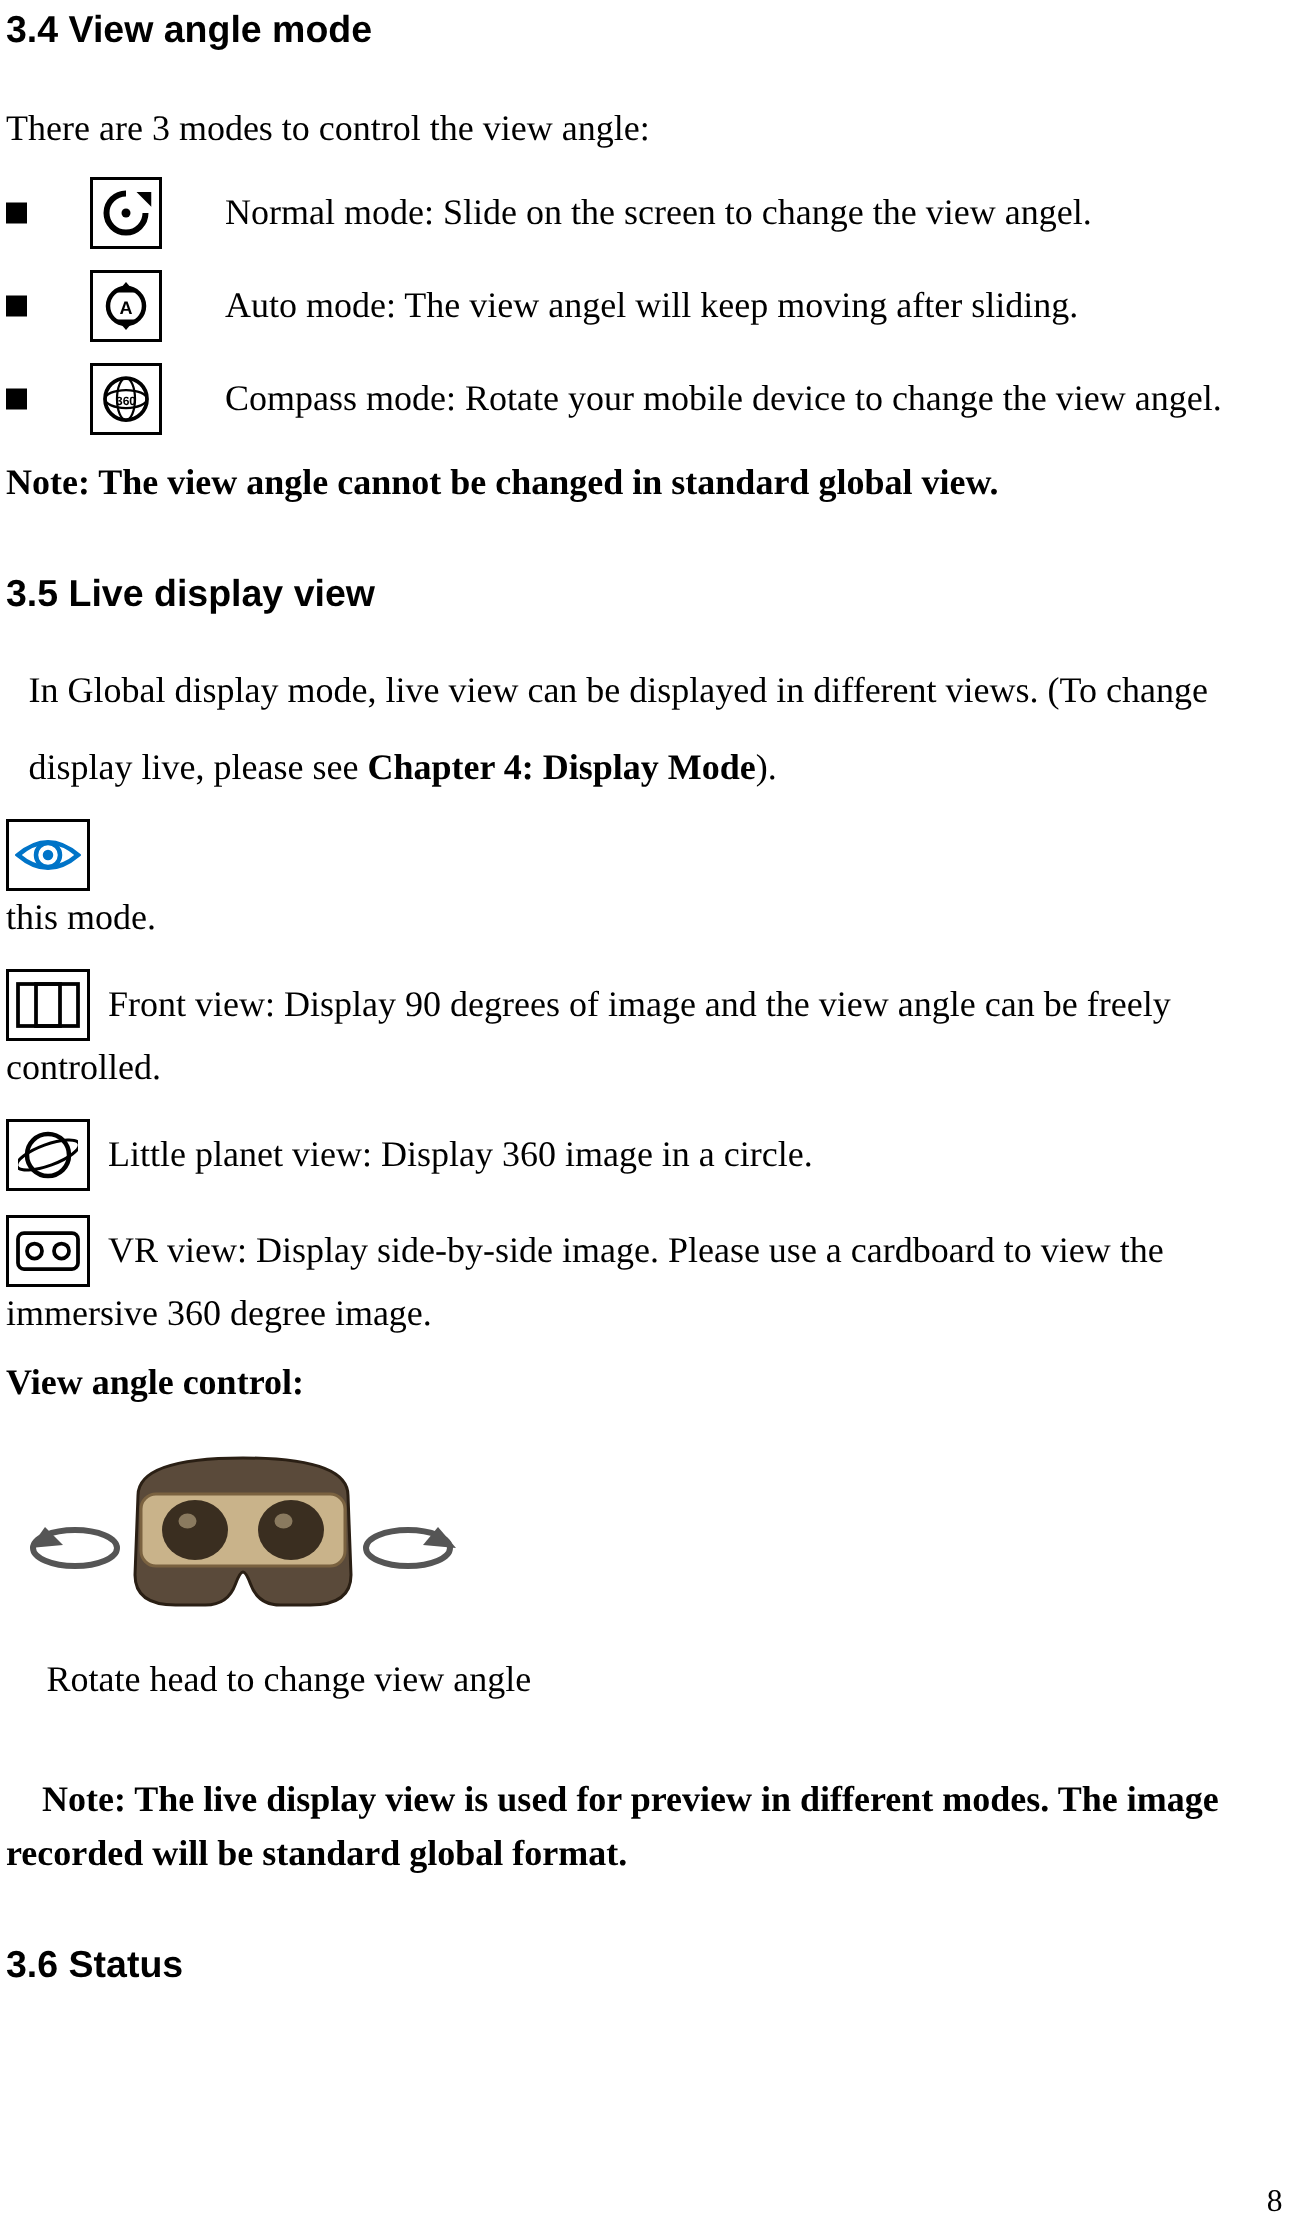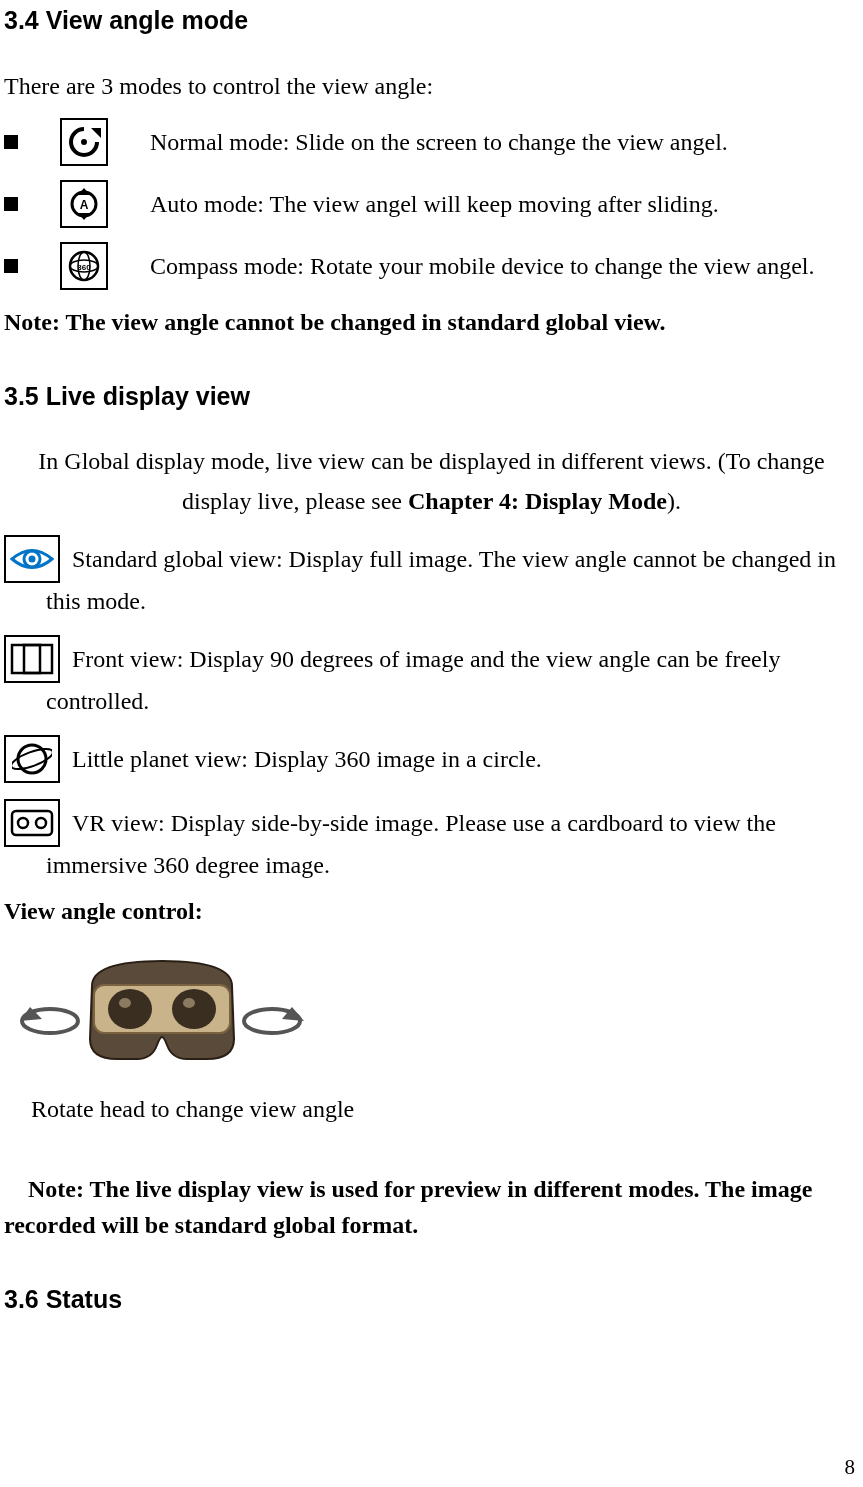--- a/index.html
+++ b/index.html
@@ -41,30 +41,30 @@
     border: 2px solid #000;
     display: inline-flex;
     align-items: center; justify-content: center;
     flex: 0 0 auto;
     font-size: 28px;
     font-weight: bold;
     font-family: Arial, sans-serif;
   }
   .bullet-text { flex: 1; }
   .note-bold { font-weight: 700; margin-bottom: 10px; }
-  .body-para { margin: 4px; text-align: center; }
+  .body-para { margin: 15px; }
   .body-para .bold { font-weight: 700; }
   .flow-line {
     display: flex;
     align-items: center;
     gap: 12px;
     margin-top: 16px;
   }
   .flow-text { display: inline; }
-  .trail { margin-bottom: 10px; margin-left: 42px; }
+  .trail { margin-bottom: 10px; }
   .view-ctrl-caption {
     font-weight: 700;
     margin-top: 4px;
   }
   .headset-wrap {
     margin: 12px 0 10px 8px;
     width: 300px; height: 140px;
     position: relative;
   }
   .headset-sub {
@@ -147,21 +147,20 @@
 </p>
 
 <div class="flow-line">
   <span class="eye-icon-box">
     <svg width="44" height="30" viewBox="0 0 44 30">
       <path d="M2 15 Q22 -2 42 15 Q22 32 2 15 Z" fill="none" stroke="#0074c8" stroke-width="3"></path>
       <circle cx="22" cy="15" r="8" fill="none" stroke="#0074c8" stroke-width="3"></circle>
       <circle cx="22" cy="15" r="3.5" fill="#0074c8"></circle>
     </svg>
   </span>
-  <span class="flow-text">Standard global view: Display full image. The view angle cannot be changed in </span>
 </div>
 <p class="trail">this mode.</p>
 
 <div class="flow-line">
   <span class="eye-icon-box">
     <svg width="44" height="32" viewBox="0 0 44 32">
       <rect x="2" y="2" width="40" height="28" fill="none" stroke="#000" stroke-width="2.5"></rect>
       <rect x="14" y="2" width="16" height="28" fill="none" stroke="#000" stroke-width="2.5"></rect>
     </svg>
   </span>

